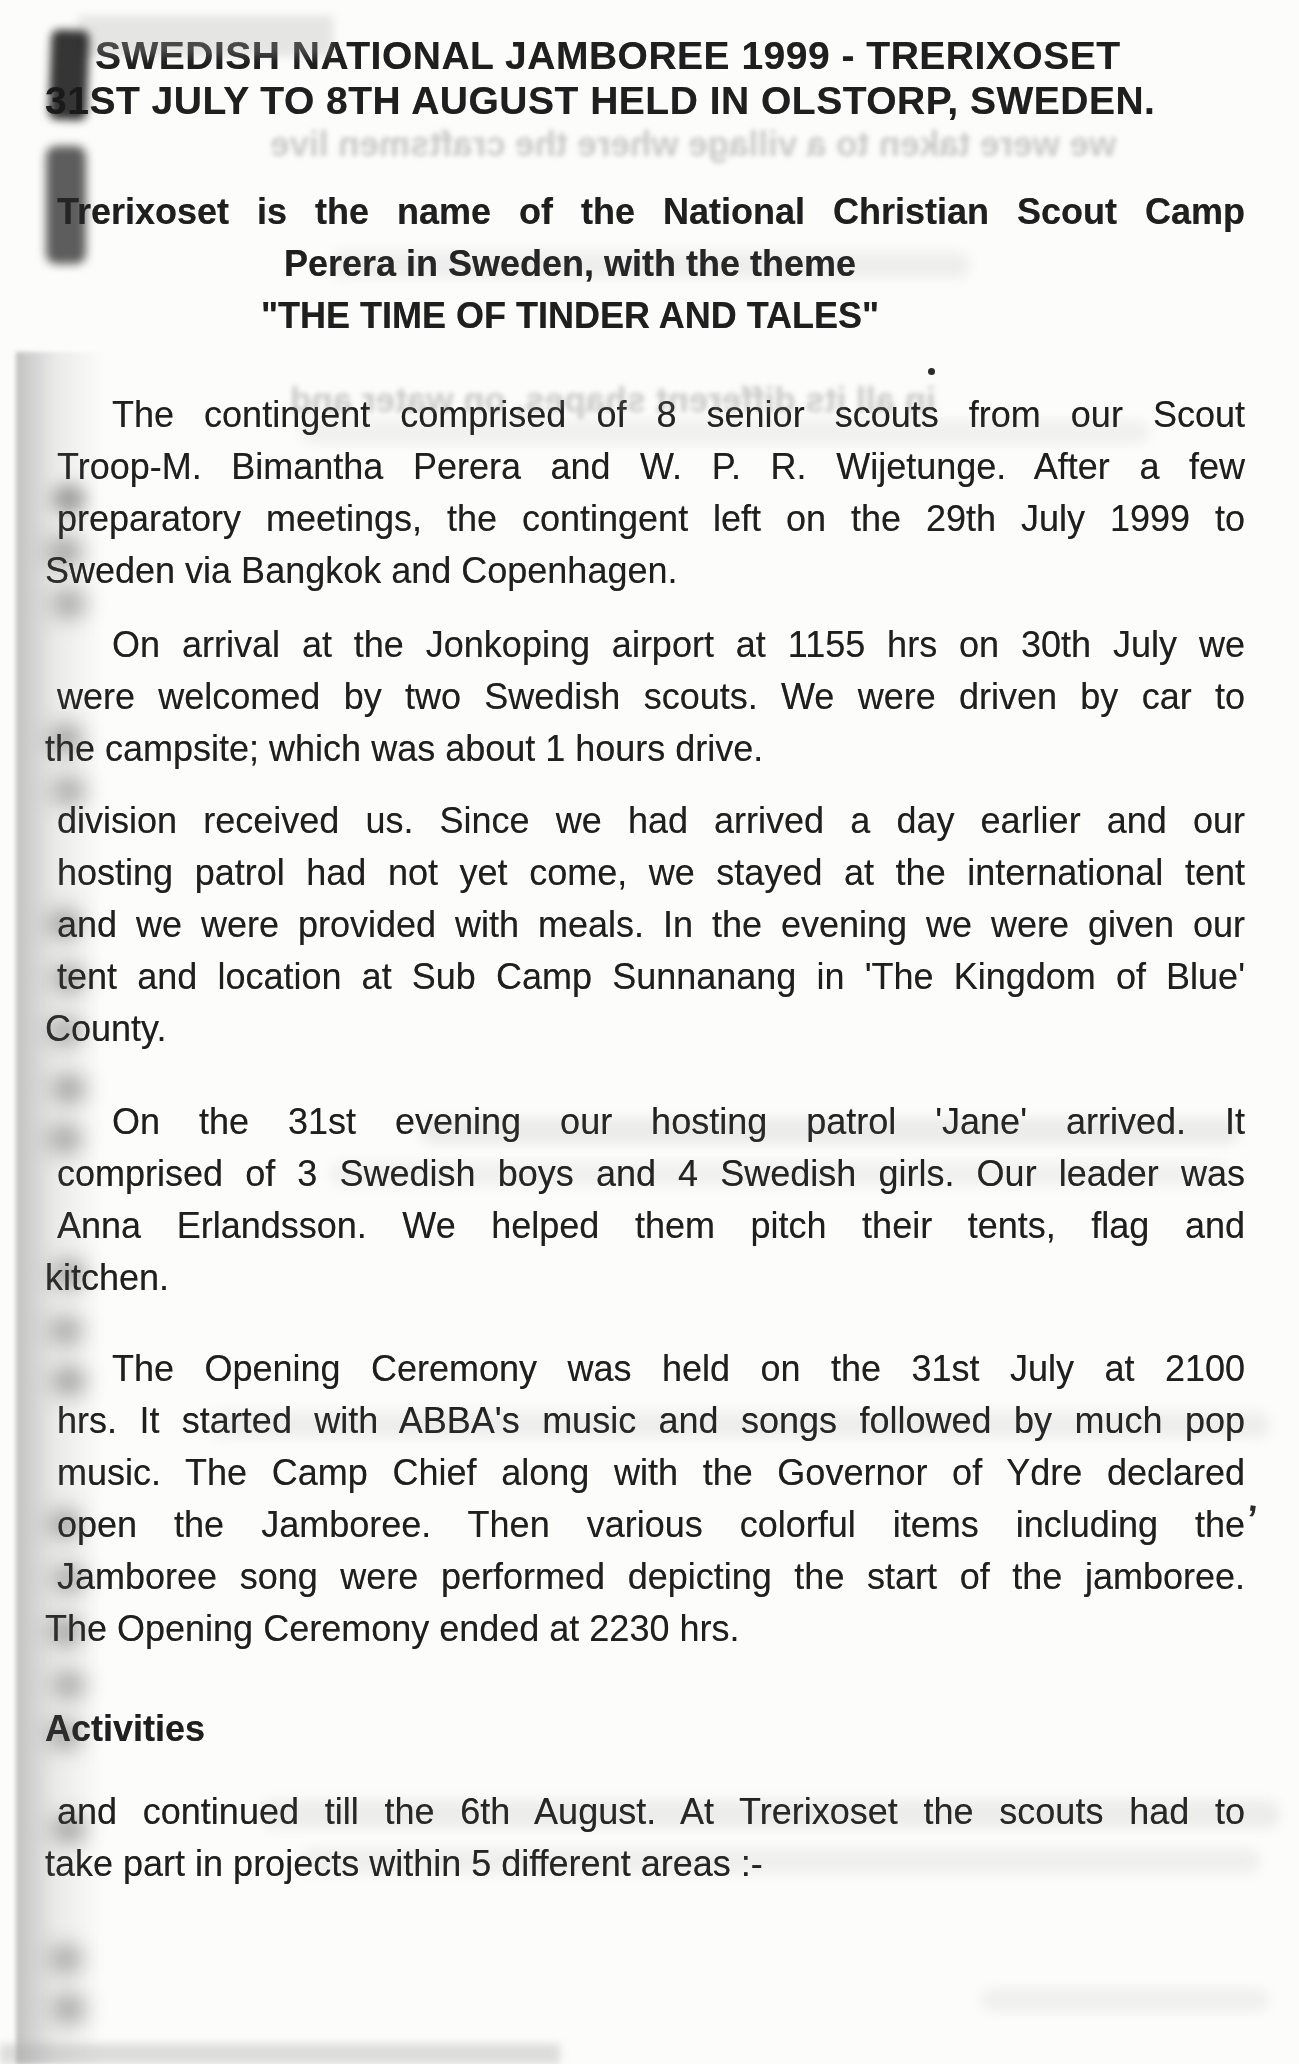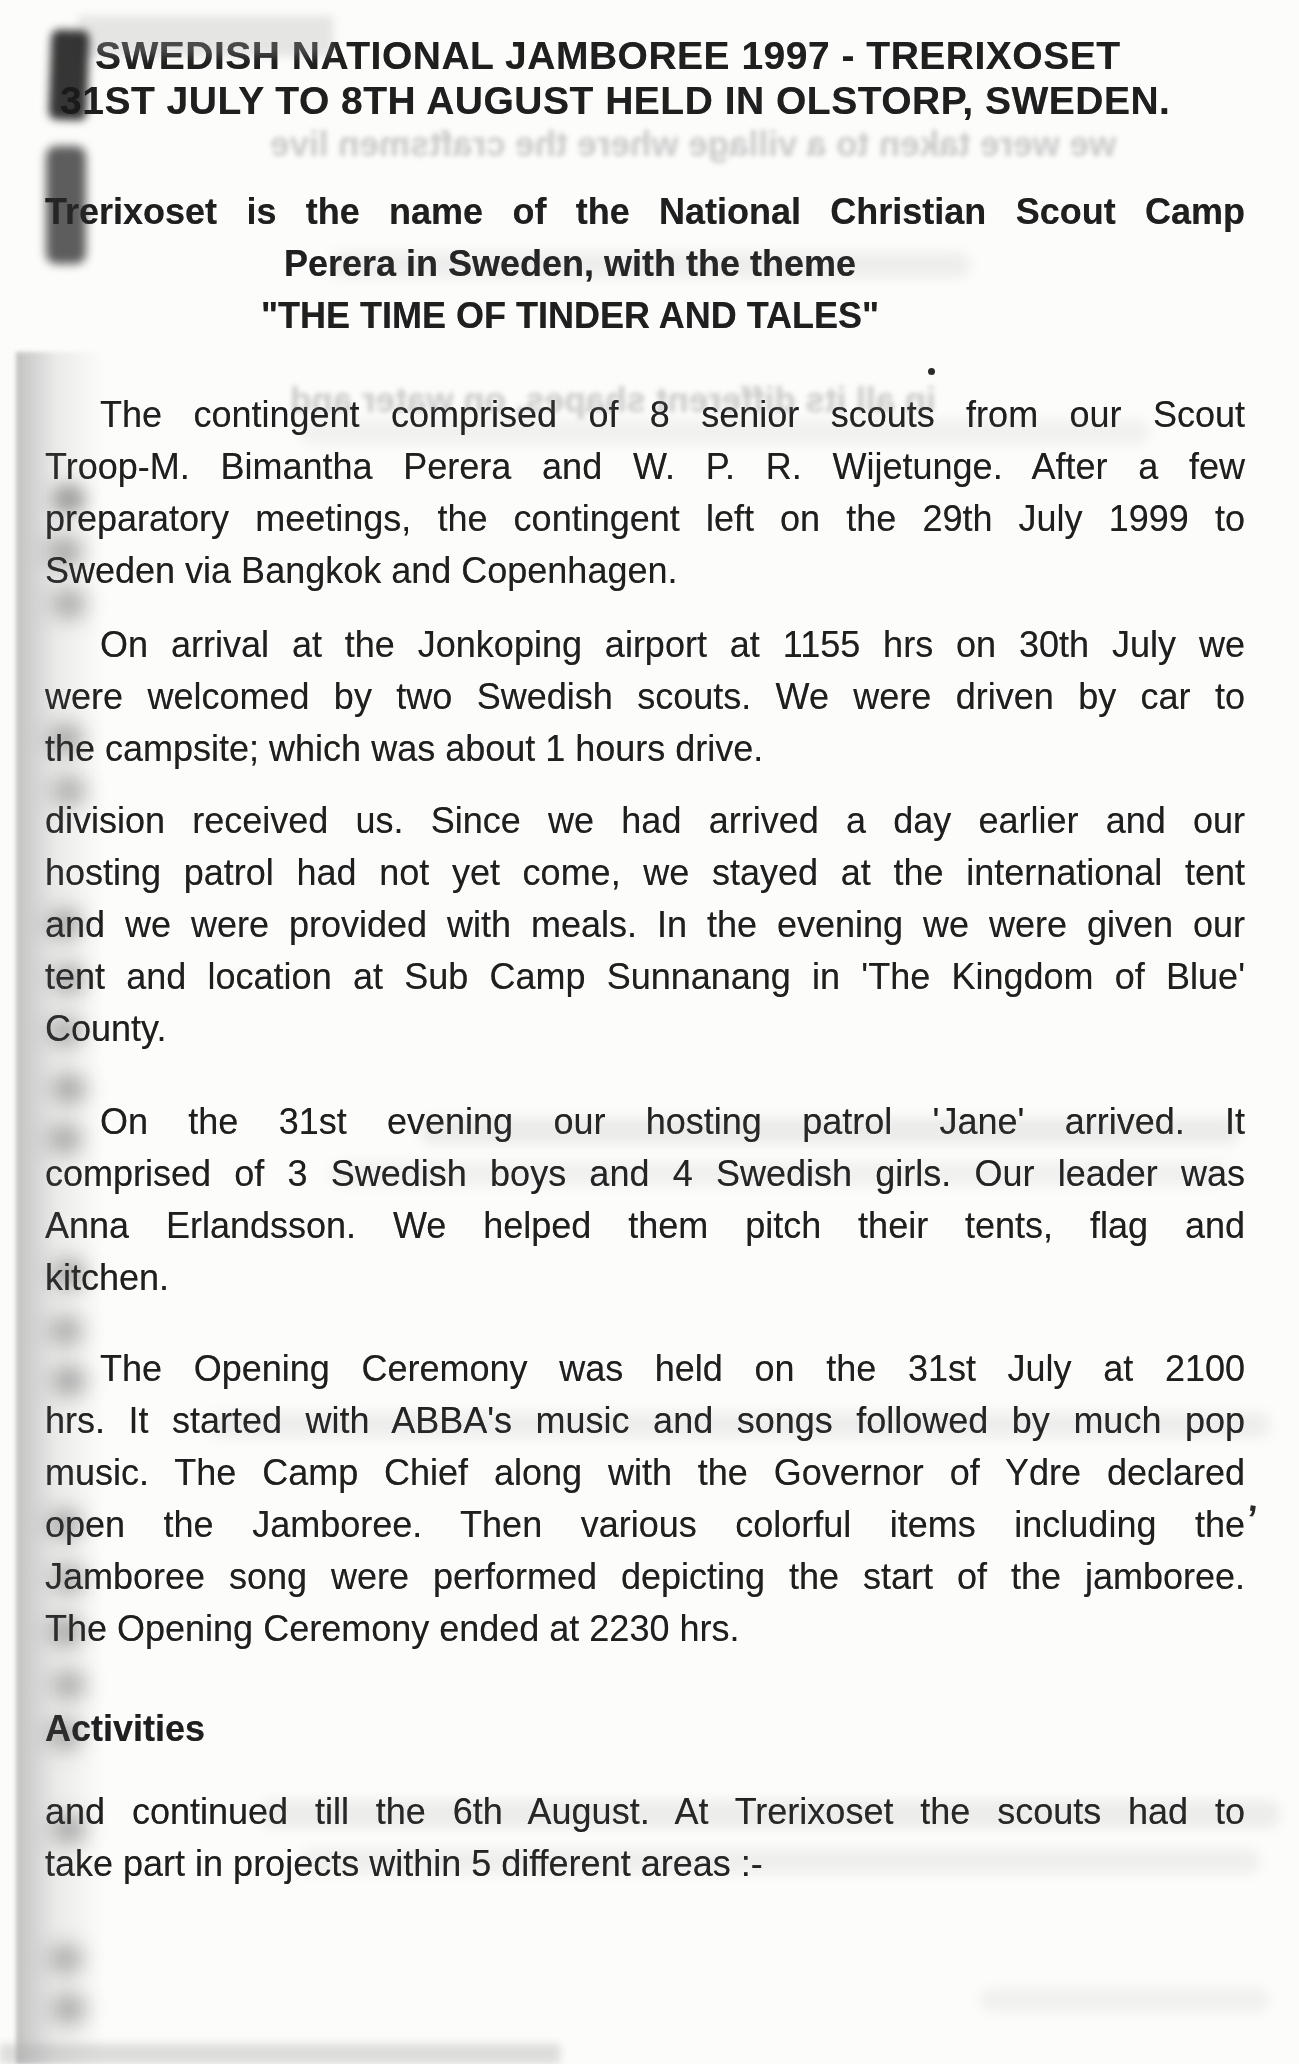--- a/index.html
+++ b/index.html
@@ -13,32 +13,32 @@
     font-family: "Liberation Sans", "DejaVu Sans", sans-serif;
     color: #1f1f1f;
     box-sizing: border-box;
     padding: 33px 54px 0 45px;
   }
   .txt { text-shadow: 0 0 0.6px rgba(25,25,25,0.55); }
   .bold { font-weight: 700; }
 
   .title-block { font-size: 39px; line-height: 45px; margin-bottom: 63px; }
   .title-l1 { padding-left: 50px; letter-spacing: 0.5px; }
-  .title-l2 { padding-left: 15px;  letter-spacing: 0.5px; }
+  .title-l2 { padding-left: 0;  letter-spacing: 0.5px; }
 
   .para { font-size: 36px; line-height: 52px; }
   .intro   { margin-bottom: 47px; }
   .p1      { margin-bottom: 22px; }
   .p2      { margin-bottom: 20px; }
   .p3      { margin-bottom: 41px; }
   .p4      { margin-bottom: 39px; }
   .p5      { margin-bottom: 48px; }
   .heading { font-size: 36px; line-height: 52px; margin-bottom: 31px; }
 
-  .j   { text-align: justify; text-align-last: justify; text-justify: inter-word; }
+  .j   { text-align: justify; text-align-last: justify; text-justify: inter-word; padding-left: 12px; }
   .ind { text-indent: 55px; }
   .c   { text-align: center; padding-right: 150px; }
 
   
   .art { position: absolute; pointer-events: none; }
   .art-top-band { left: 78px; top: 16px; width: 255px; height: 40px;
     background: rgba(175,175,175,0.30); filter: blur(5px); }
   .art-title-blob { left: 50px; top: 30px; width: 38px; height: 90px;
     background: rgba(25,25,25,0.88); filter: blur(4px); border-radius: 8px; transform: rotate(2deg); }
   .art-intro-blob { left: 46px; top: 146px; width: 40px; height: 118px;
@@ -92,21 +92,21 @@
   <div class="art art-top-band"></div>
   <div class="art art-title-blob"></div>
   <div class="art art-intro-blob"></div>
   <div class="art art-left-band"></div>
   <div class="art art-left-smudges"></div>
   <div class="art art-dot"></div>
   <div class="art art-tick">,</div>
   <div class="art art-bottom-band"></div>
 
   <div class="title-block bold txt">
-    <div class="title-l1">SWEDISH NATIONAL JAMBOREE 1997 - TRERIXOSET</div>
+    <div class="title-l1">SWEDISH NATIONAL JAMBOREE 1999 - TRERIXOSET</div>
     <div class="title-l2">31ST JULY TO 8TH AUGUST HELD IN OLSTORP, SWEDEN.</div>
   </div>
 
   <div class="para intro bold txt">
     <div class="j">Trerixoset is the name of the National Christian Scout Camp</div>
     <div class="c">Perera in Sweden, with the theme</div>
     <div class="c">"THE TIME OF TINDER AND TALES"</div>
   </div>
 
   <div class="para p1 txt">

